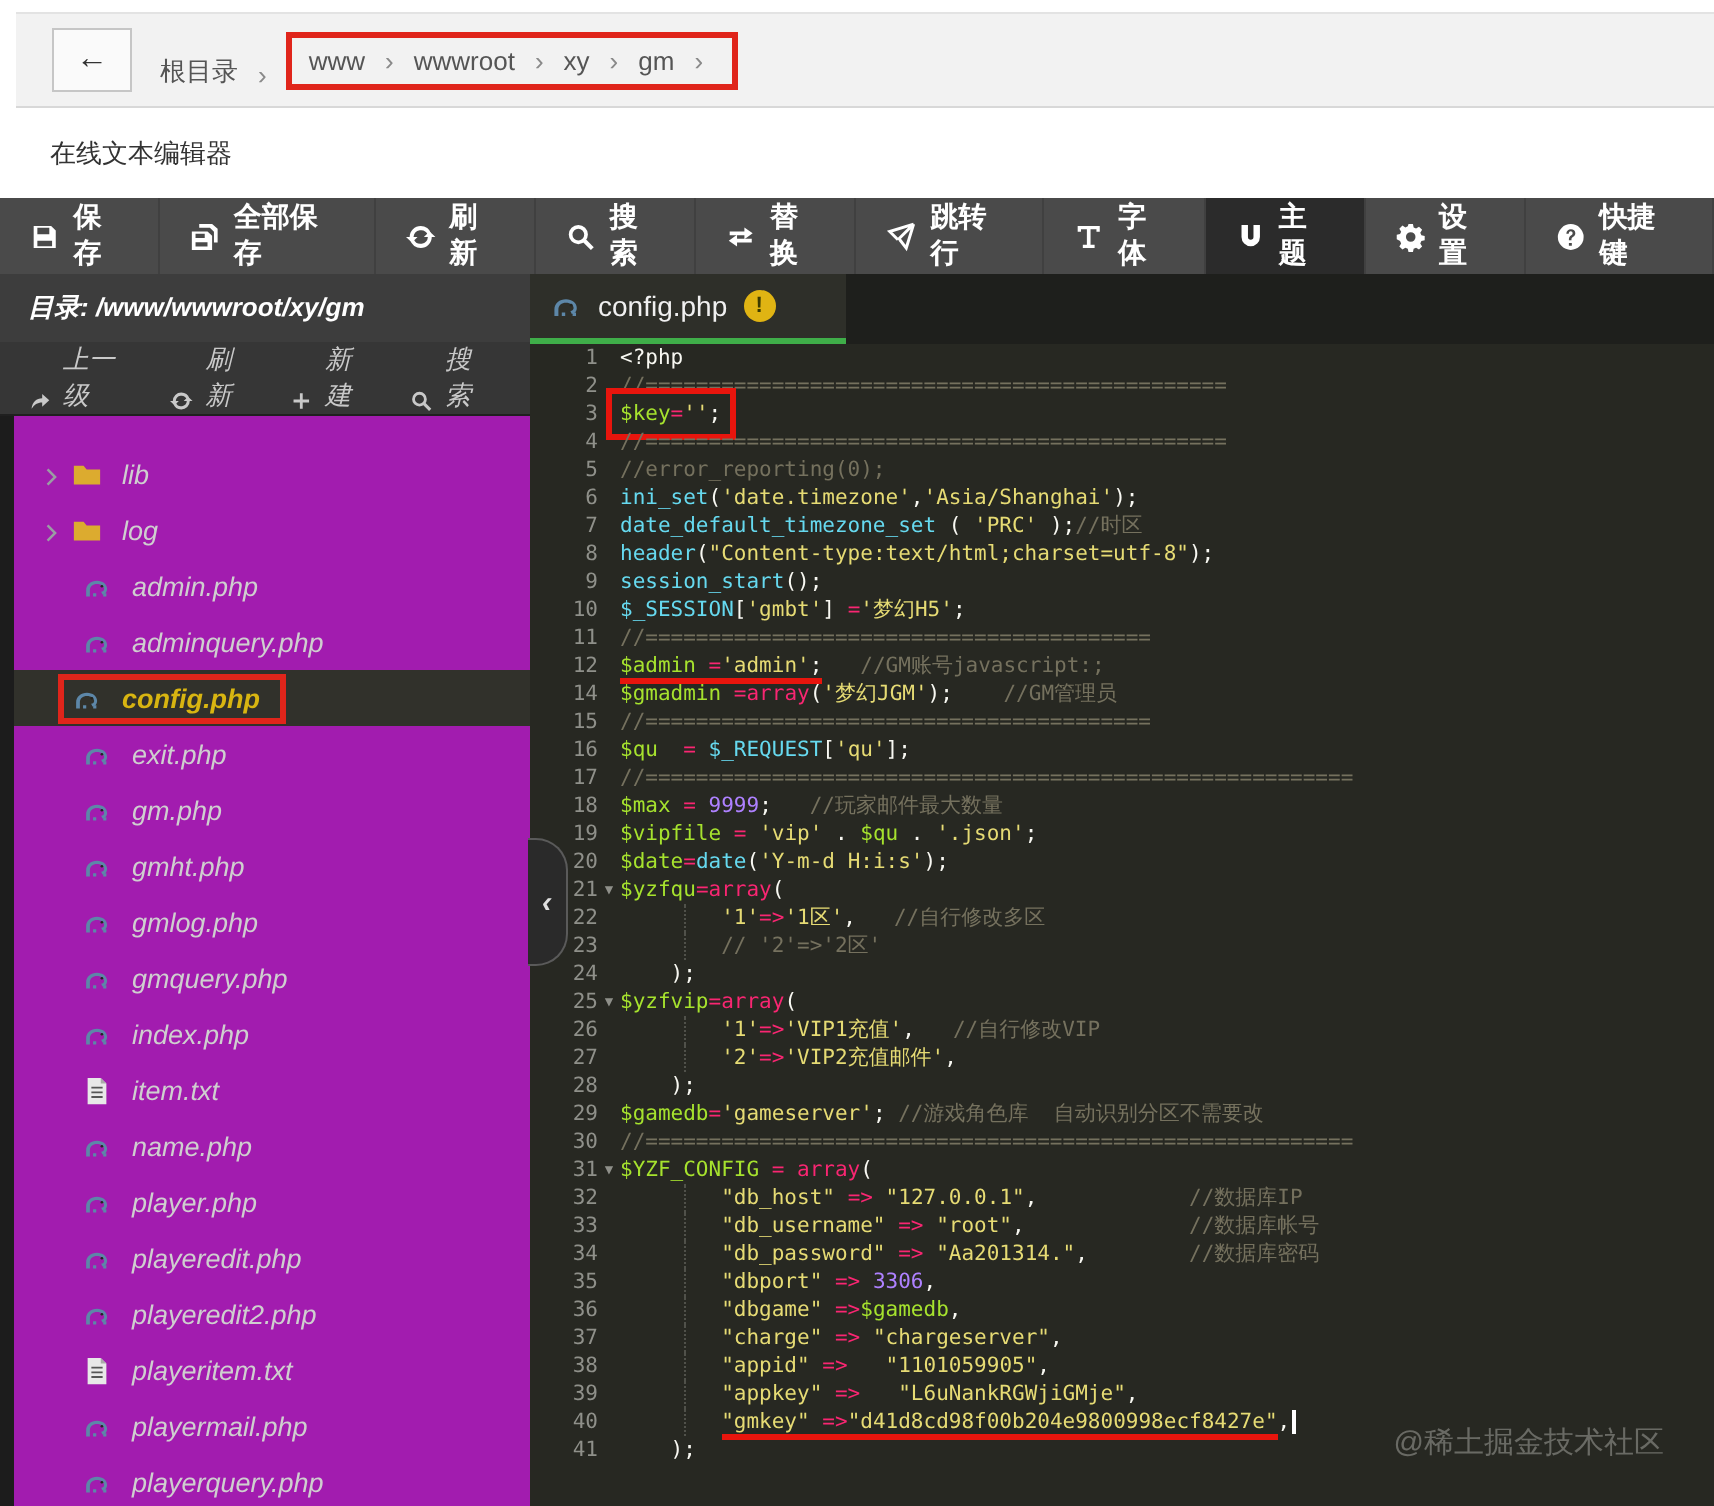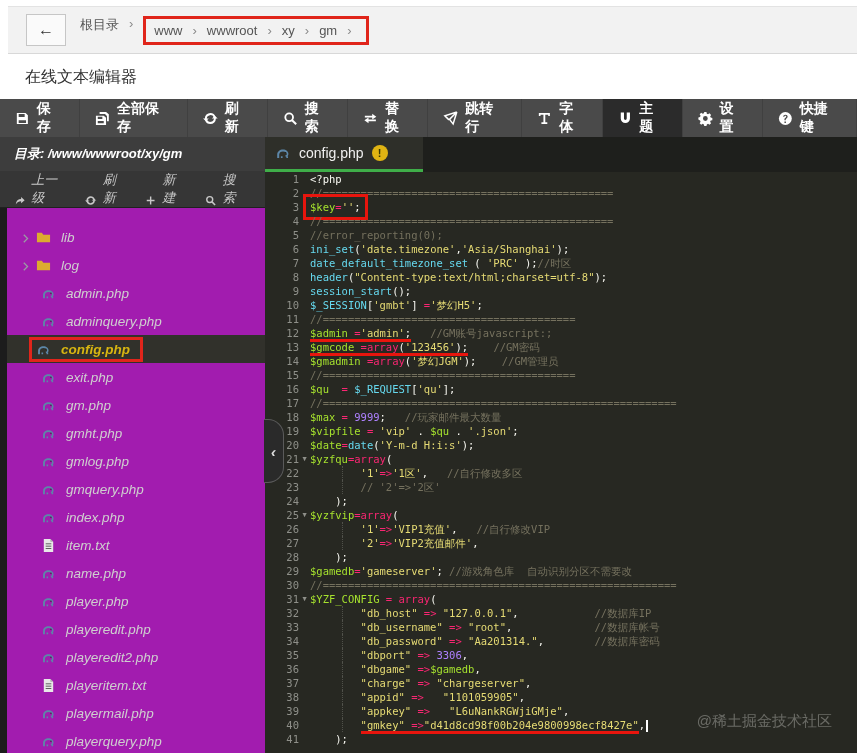--- a/index.html
+++ b/index.html
@@ -5,28 +5,28 @@
   html,body{margin:0;padding:0;background:#fff;}
   .app{position:relative;width:857px;height:753px;overflow:hidden;background:#fff;
        font-family:"Liberation Sans",sans-serif;}
 
   
   .topbar{position:absolute;left:8px;top:6px;right:0;height:48px;background:#f2f2f2;
           border-top:1px solid #e3e3e3;border-bottom:1px solid #d8d8d8;
           display:flex;align-items:center;box-sizing:border-box;}
   .backbtn{margin-left:18px;width:38px;height:30px;background:#fafafa;border:1px solid #c6c6c6;
            color:#333;font-size:16px;display:flex;align-items:center;justify-content:center;cursor:pointer;}
-  .crumbs{display:flex;align-items:flex-start;margin-left:12px;font-size:13px;color:#555;}
+  .crumbs{display:flex;align-items:flex-end;margin-left:12px;font-size:13px;color:#555;}
   .crumb{padding:0 2px;}
   .sep{margin:0 8px;color:#8a8a8a;font-size:13px;}
   .crumb-red-box{display:flex;align-items:center;border:3px solid #e0251b;padding:4px 6px;margin-left:2px;}
 
   
   .titlebar{position:absolute;left:0;top:55px;right:0;height:44px;display:flex;align-items:center;
-            padding-left:25px;font-size:16px;color:#333;box-sizing:border-box;background:#fff;}
+            padding-left:25px;font-size:13px;color:#333;box-sizing:border-box;background:#fff;}
 
   
   .toolbar{position:absolute;left:0;top:99px;right:0;height:38px;background:#4a4a4a;display:flex;}
   .tbtn{display:flex;align-items:center;gap:7px;padding:0 15px;color:#fff;font-size:14px;font-weight:bold;
         border-right:1px solid #404040;cursor:pointer;}
   .tbtn.active{background:#2b2b2b;}
   .ic{display:inline-flex;width:15px;height:15px;}
   .ic svg{width:100%;height:100%;fill:currentColor;}
 
   
@@ -542,25 +542,20 @@
             <span class="gut">11</span>
             <span class="foldslot"></span>
             <span class="txt"><span class="tok cm">//========================================</span></span>
           </div>
           <div class="line">
             <span class="gut">12</span>
             <span class="foldslot"></span>
             <span class="txt"><span class="red-ul"><span class="tok var">$admin </span><span class="tok kw">=</span><span class="tok st">'admin'</span><span class="tok pl">;</span></span><span class="tok pl">   </span><span class="tok cm">//GM账号javascript:;</span></span>
           </div>
           <div class="line">
-            <span class="gut">13</span>
-            <span class="foldslot"></span>
-            <span class="txt"><span class="red-ul"><span class="tok var">$gmcode </span><span class="tok kw">=array</span><span class="tok pl">(</span><span class="tok st">'123456'</span><span class="tok pl">);</span></span><span class="tok pl">    </span><span class="tok cm">//GM密码</span></span>
-          </div>
-          <div class="line">
             <span class="gut">14</span>
             <span class="foldslot"></span>
             <span class="txt"><span class="tok var">$gmadmin </span><span class="tok kw">=array</span><span class="tok pl">(</span><span class="tok st">'梦幻JGM'</span><span class="tok pl">);</span><span class="tok pl">    </span><span class="tok cm">//GM管理员</span></span>
           </div>
           <div class="line">
             <span class="gut">15</span>
             <span class="foldslot"></span>
             <span class="txt"><span class="tok cm">//========================================</span></span>
           </div>
           <div class="line">

